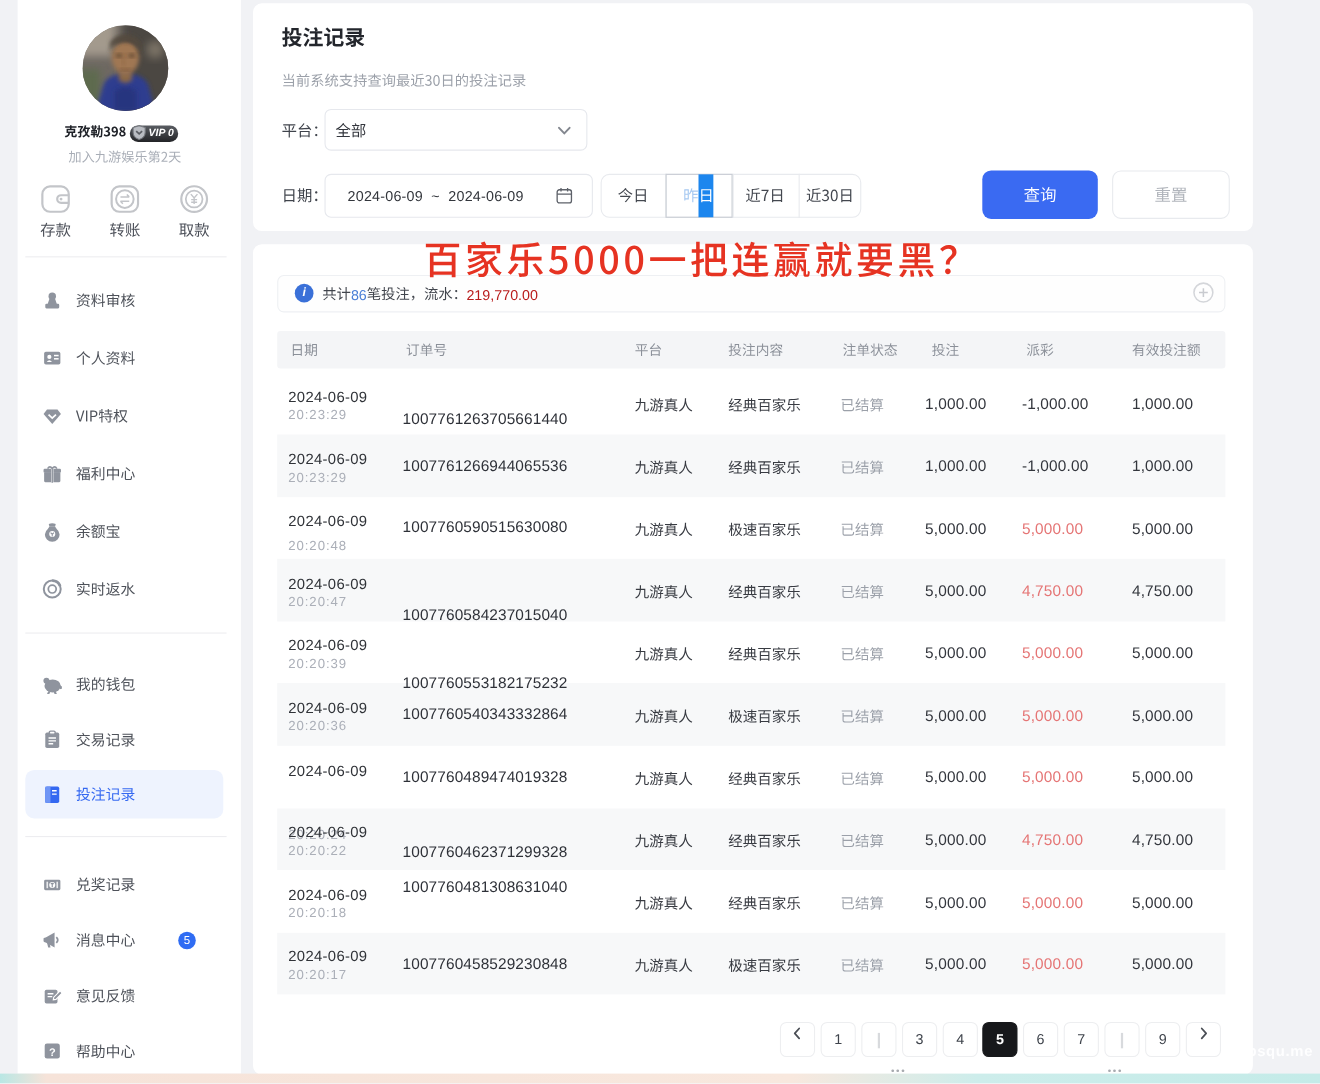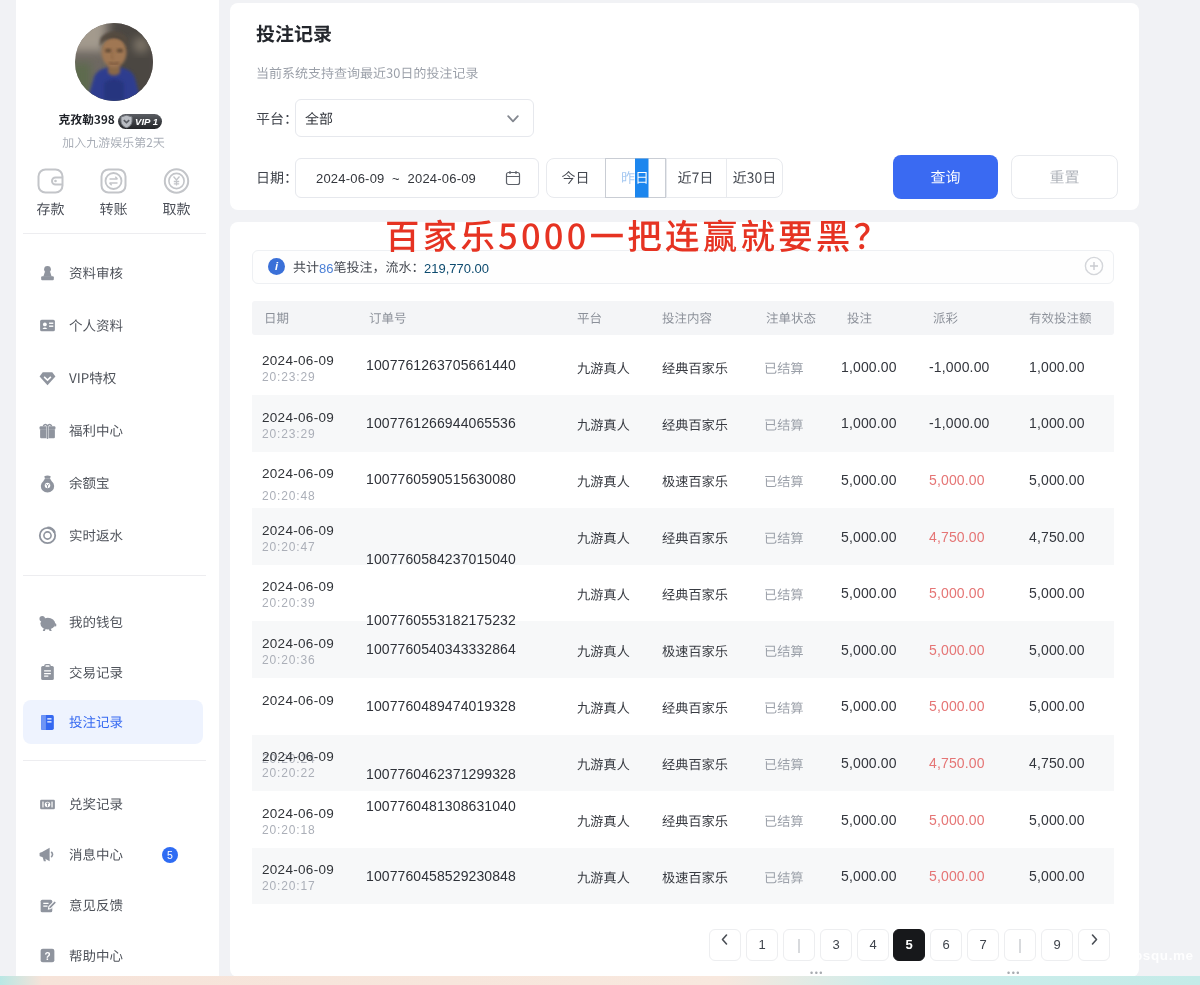--- a/index.html
+++ b/index.html
@@ -94,21 +94,21 @@
 <div class="pg" style="left:967px">7</div>
 <div class="pg" style="left:1004px"><span class="pgbar"></span></div>
 <div class="pg" style="left:1041px">9</div>
 <div class="pg" style="left:1078px"><svg width="16" height="19" viewBox="0 0 16 19">
       <path d="M6.5 5l4 4.5-4 4.5" fill="none" stroke="#4a4e55" stroke-width="1.6" stroke-linecap="round" stroke-linejoin="round"></path>
     </svg></div>
 <div class="dots" style="left:810px">•••</div>
 <div class="dots" style="left:1007px">•••</div>
 <div class="d1" style="top:352.9px">2024-06-09</div>
 <div class="d2" style="top:370.0px">20:23:29</div>
-<div class="ord" style="top:357px">1007761263705661440</div>
+<div class="ord" style="top:372px">1007761263705661440</div>
 <div class="amt" style="left:841px;top:358.7px">1,000.00</div>
 <div class="amt" style="left:929px;top:358.7px;color:#33363d">-1,000.00</div>
 <div class="amt" style="left:1029px;top:358.7px">1,000.00</div>
 <div class="d1" style="top:409.5px">2024-06-09</div>
 <div class="d2" style="top:426.6px">20:23:29</div>
 <div class="ord" style="top:414.8px">1007761266944065536</div>
 <div class="amt" style="left:841px;top:415.3px">1,000.00</div>
 <div class="amt" style="left:929px;top:415.3px;color:#33363d">-1,000.00</div>
 <div class="amt" style="left:1029px;top:415.3px">1,000.00</div>
 <div class="d1" style="top:466.1px">2024-06-09</div>
@@ -153,25 +153,25 @@
 <div class="amt" style="left:841px;top:811.5px">5,000.00</div>
 <div class="amt" style="left:929px;top:811.5px;color:#e57575">5,000.00</div>
 <div class="amt" style="left:1029px;top:811.5px">5,000.00</div>
 <div class="d1" style="top:862.3px">2024-06-09</div>
 <div class="d2" style="top:879.4px">20:20:17</div>
 <div class="ord" style="top:867.6px">1007760458529230848</div>
 <div class="amt" style="left:841px;top:868.1px">5,000.00</div>
 <div class="amt" style="left:929px;top:868.1px;color:#e57575">5,000.00</div>
 <div class="amt" style="left:1029px;top:868.1px">5,000.00</div>
 <div class="inum" style="left:319px;color:#4a7fd6">86</div>
-<div class="inum" style="left:424px;color:#0c4a6e">219,770.00</div>
+<div class="inum" style="left:424px;color:#b91c1c">219,770.00</div>
 <div class="vip"><svg width="15" height="15" viewBox="0 0 15 15" style="margin:-2px 1px 0 -3px;vertical-align:middle">
       <path d="M7.5 1.2L13 3v4.2c0 3.2-2.4 5.6-5.5 6.6C4.4 12.8 2 10.4 2 7.2V3z" fill="#b9bcc2" stroke="#75787e" stroke-width="1"></path>
       <path d="M4.8 6.2l2.7 2.5 2.7-2.5" fill="none" stroke="#5a5d63" stroke-width="1.6"></path>
-    </svg><b>VIP 1</b></div>
+    </svg><b>VIP 0</b></div>
 <div class="wm">bsqu.me</div>
 <div class="bstrip"></div>
 <div class="nbadge">5</div>
 <svg style="position:absolute;left:75px;top:23px" width="78" height="78" viewBox="0 0 78 78">
 <defs>
       <clipPath id="av">
         <circle cx="39" cy="39" r="39"></circle>
       </clipPath>
 <filter id="bl" x="-30%" y="-30%" width="160%" height="160%">
         <feGaussianBlur stdDeviation="4"></feGaussianBlur>

